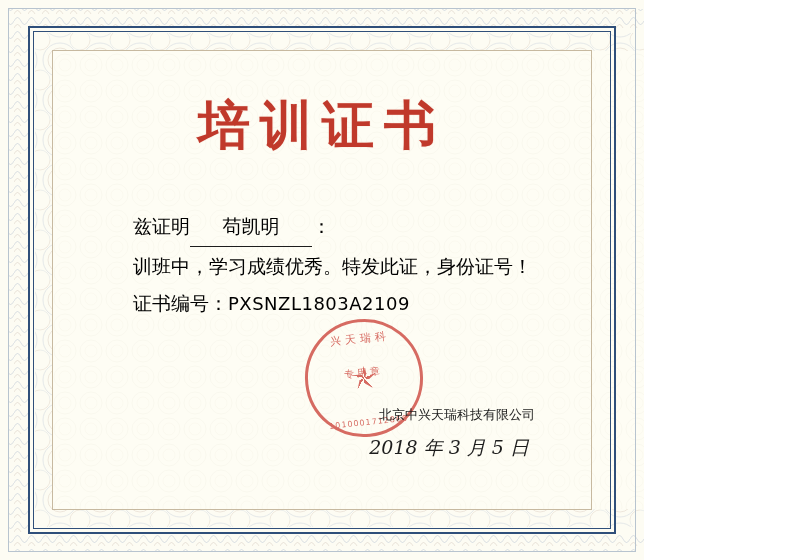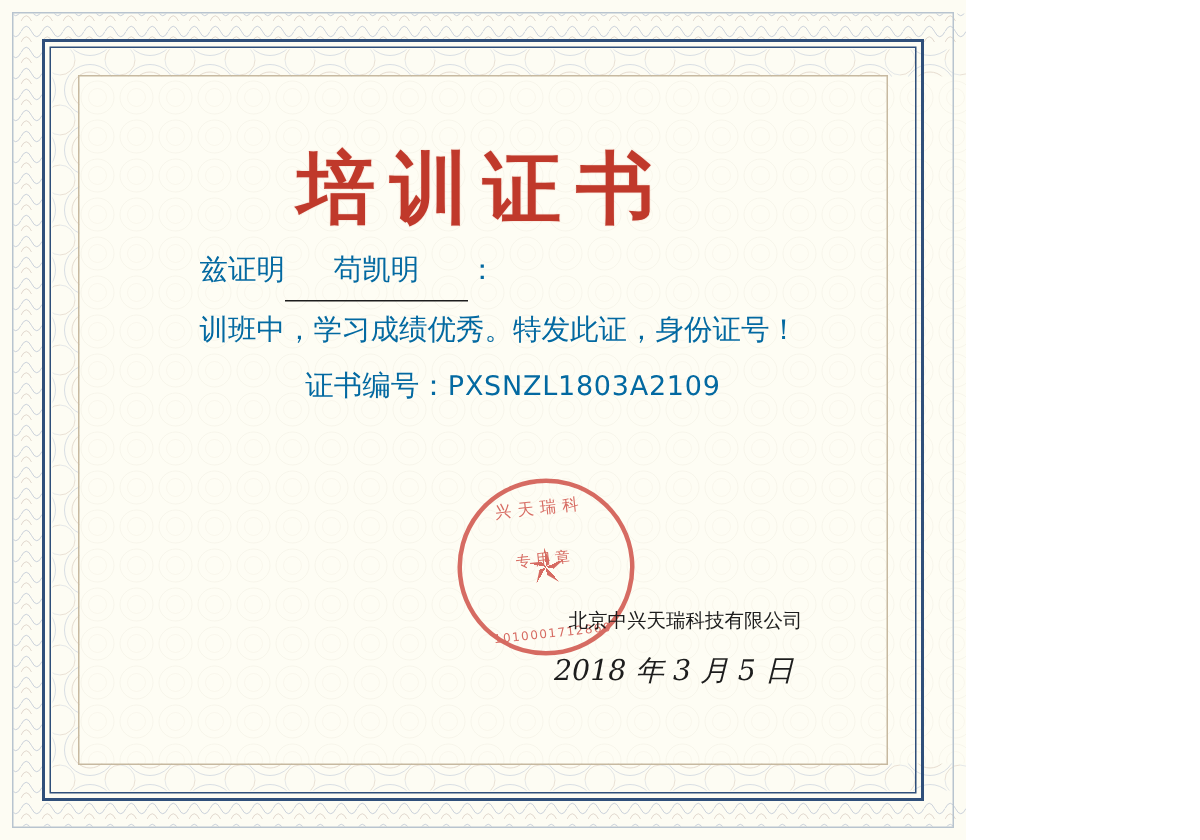--- a/index.html
+++ b/index.html
@@ -71,43 +71,43 @@
     color: #c0392b;
     font-family: "DejaVu Serif", serif;
     font-size: 52px;
     font-weight: bold;
     letter-spacing: 10px;
     margin: 14px 0 0 0;
     text-shadow: 0 0 1px rgba(192,57,43,0.35);
   }
 
   .body-block {
+    margin-top: 46px;
     padding-left: 40px;
-    color: #0369a1;
+    color: #000000;
     font-family: "DejaVu Serif", serif;
   }
 
   .line {
     font-size: 19px;
     line-height: 38px;
     white-space: nowrap;
   }
 
   .name-blank {
     display: inline-block;
     min-width: 110px;
     text-align: center;
     border-bottom: 1.5px solid #1d1d1d;
     padding: 0 6px 1px 6px;
   }
 
   .line-id {
     font-size: 19px;
     line-height: 36px;
-    text-align: center;
   }
 
   .mono-val {
     font-family: "DejaVu Sans", sans-serif;
     font-size: 18px;
     letter-spacing: 0.5px;
   }
 
   
   .sign-area {

